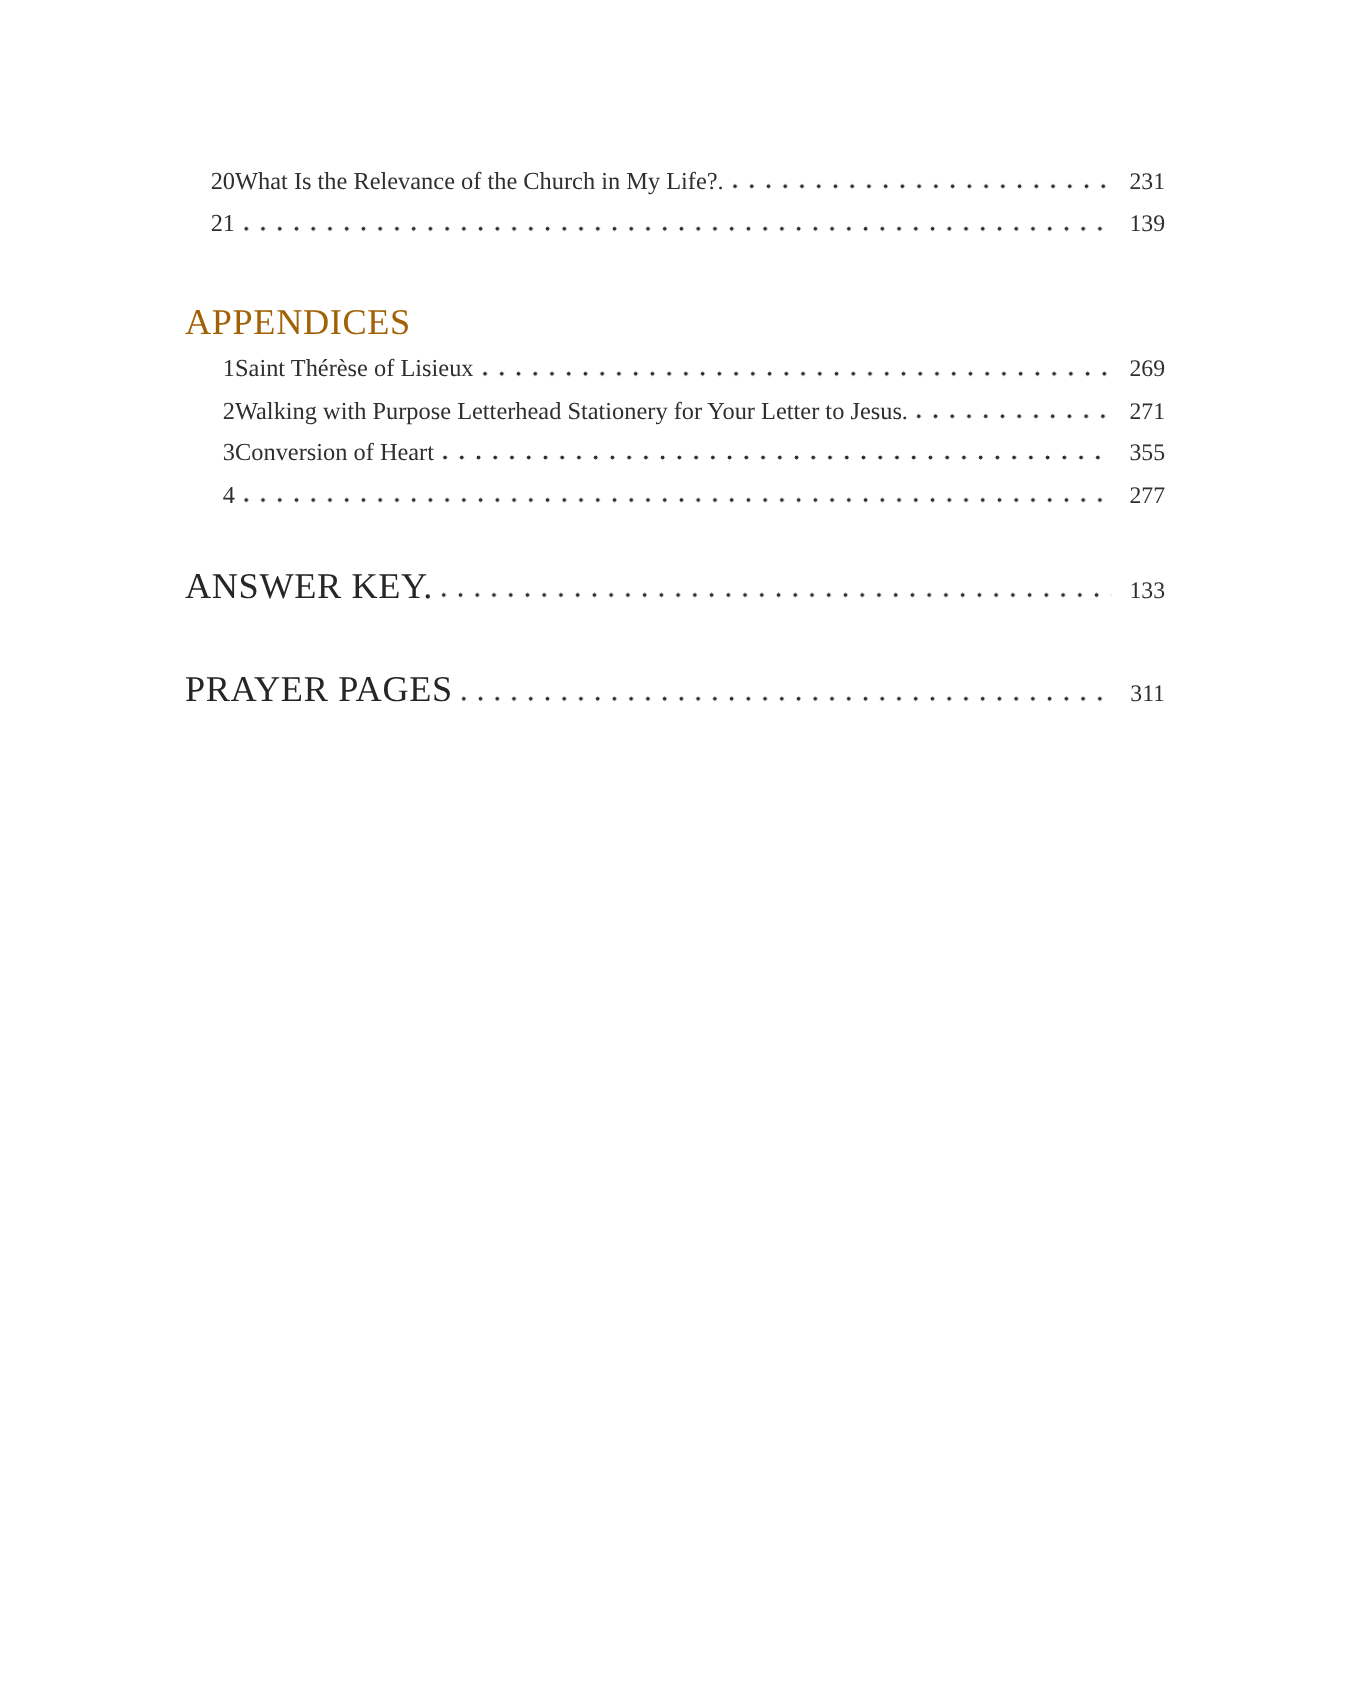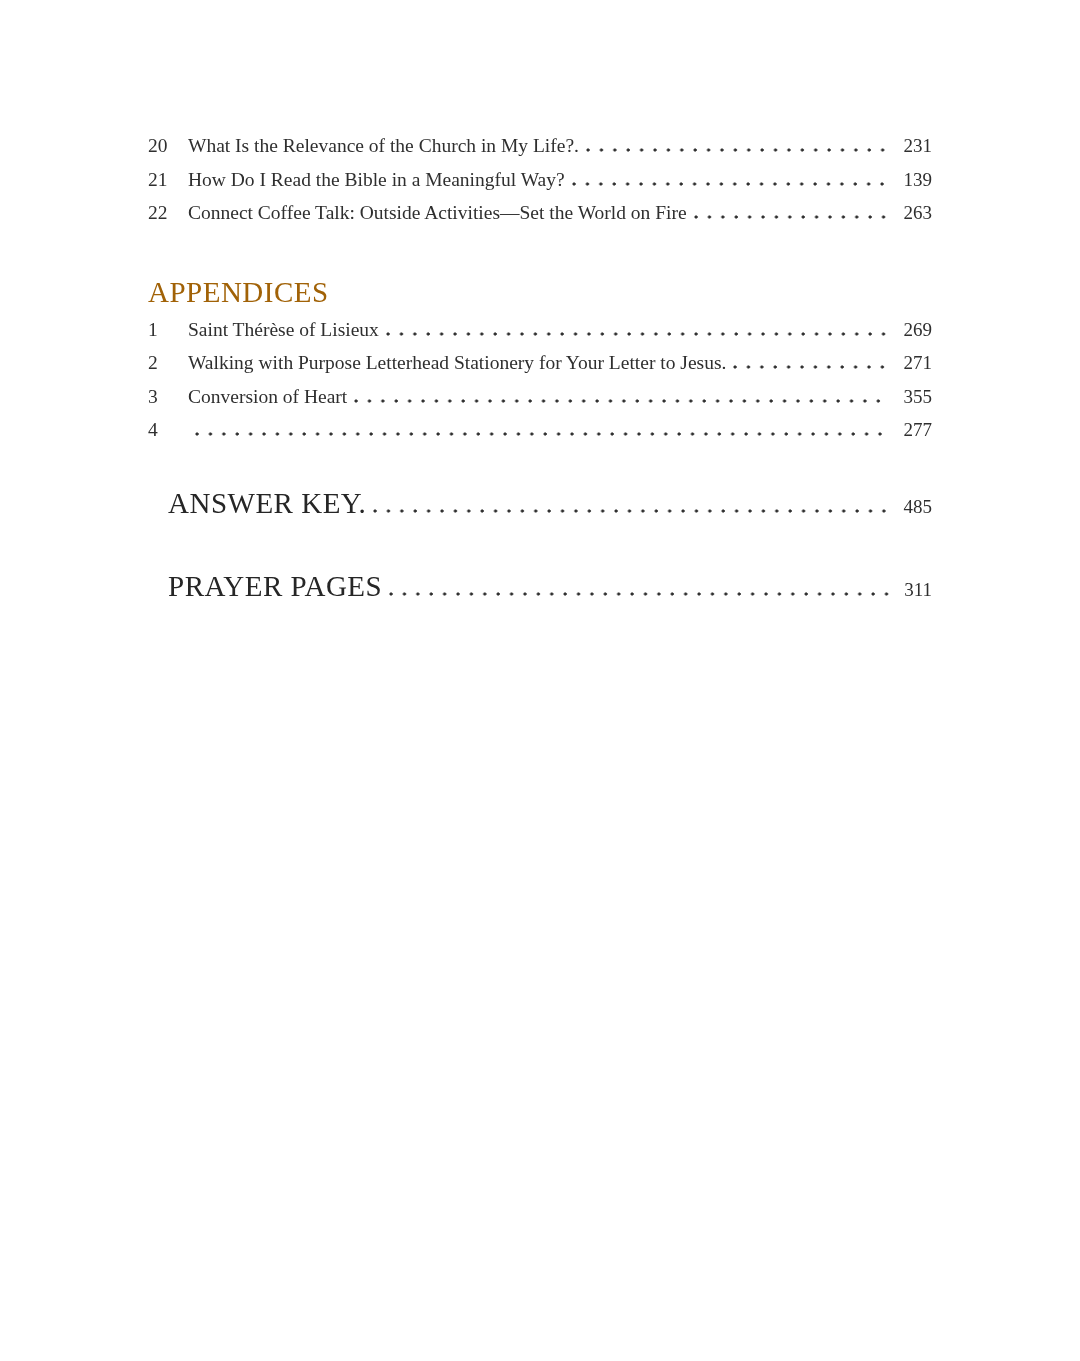--- a/index.html
+++ b/index.html
@@ -25,20 +25,21 @@
     display: flex;
     align-items: baseline;
     height: 33.5px;
     line-height: 33.5px;
     font-size: 19.5px;
     white-space: nowrap;
   }
   .num {
     flex: none;
     width: 40px;
+    text-align: right;
   }
   .title { flex: none; }
 
   .leader {
     flex: 1 1 auto;
     min-width: 18px;
     height: 4px;
     margin: 0 7px 0 7px;
     background-image: radial-gradient(circle at 2px 2px, #2f2f2f 1.35px, rgba(0,0,0,0) 1.8px);
     background-size: 13.4px 4px;
@@ -61,49 +62,41 @@
     letter-spacing: 0.5px;
     color: #a16207;
   }
 
   .big-row {
     height: 40px;
     line-height: 40px;
     font-size: 29px;
     letter-spacing: 0.5px;
     color: #262626;
-    margin-left: 20px;
   }
   .big-row .pagenum { color: #2f2f2f; letter-spacing: 0; }
   .big-row.answer-key  { margin-top: 36px; }
   .big-row.prayer-pages { margin-top: 43px; }
 </style>
 </head>
 <body>
 
 <div class="page">
 
   <section class="chapters">
     <div class="row">
       <span class="num">20</span>
       <span class="title">What Is the Relevance of the Church in My Life?.</span>
       <span class="leader"></span>
       <span class="pagenum">231</span>
     </div>
     <div class="row">
       <span class="num">21</span>
-      <span class="title">How Do I Read the Bible in a Meaningful Way?</span>
       <span class="leader"></span>
       <span class="pagenum">139</span>
-    </div>
-    <div class="row">
-      <span class="num">22</span>
-      <span class="title">Connect Coffee Talk: Outside Activities—Set the World on Fire</span>
-      <span class="leader"></span>
-      <span class="pagenum">263</span>
     </div>
   </section>
 
   <h2 class="section-heading">APPENDICES</h2>
 
   <section class="appendix-list">
     <div class="row">
       <span class="num">1</span>
       <span class="title">Saint Thérèse of Lisieux</span>
       <span class="leader"></span>
@@ -124,21 +117,21 @@
     <div class="row">
       <span class="num">4</span>
       <span class="leader"></span>
       <span class="pagenum">277</span>
     </div>
   </section>
 
   <div class="row big-row answer-key">
     <span class="title">ANSWER KEY.</span>
     <span class="leader"></span>
-    <span class="pagenum">485</span>
+    <span class="pagenum">133</span>
   </div>
 
   <div class="row big-row prayer-pages">
     <span class="title">PRAYER PAGES</span>
     <span class="leader"></span>
     <span class="pagenum">311</span>
   </div>
 
 </div>
 

